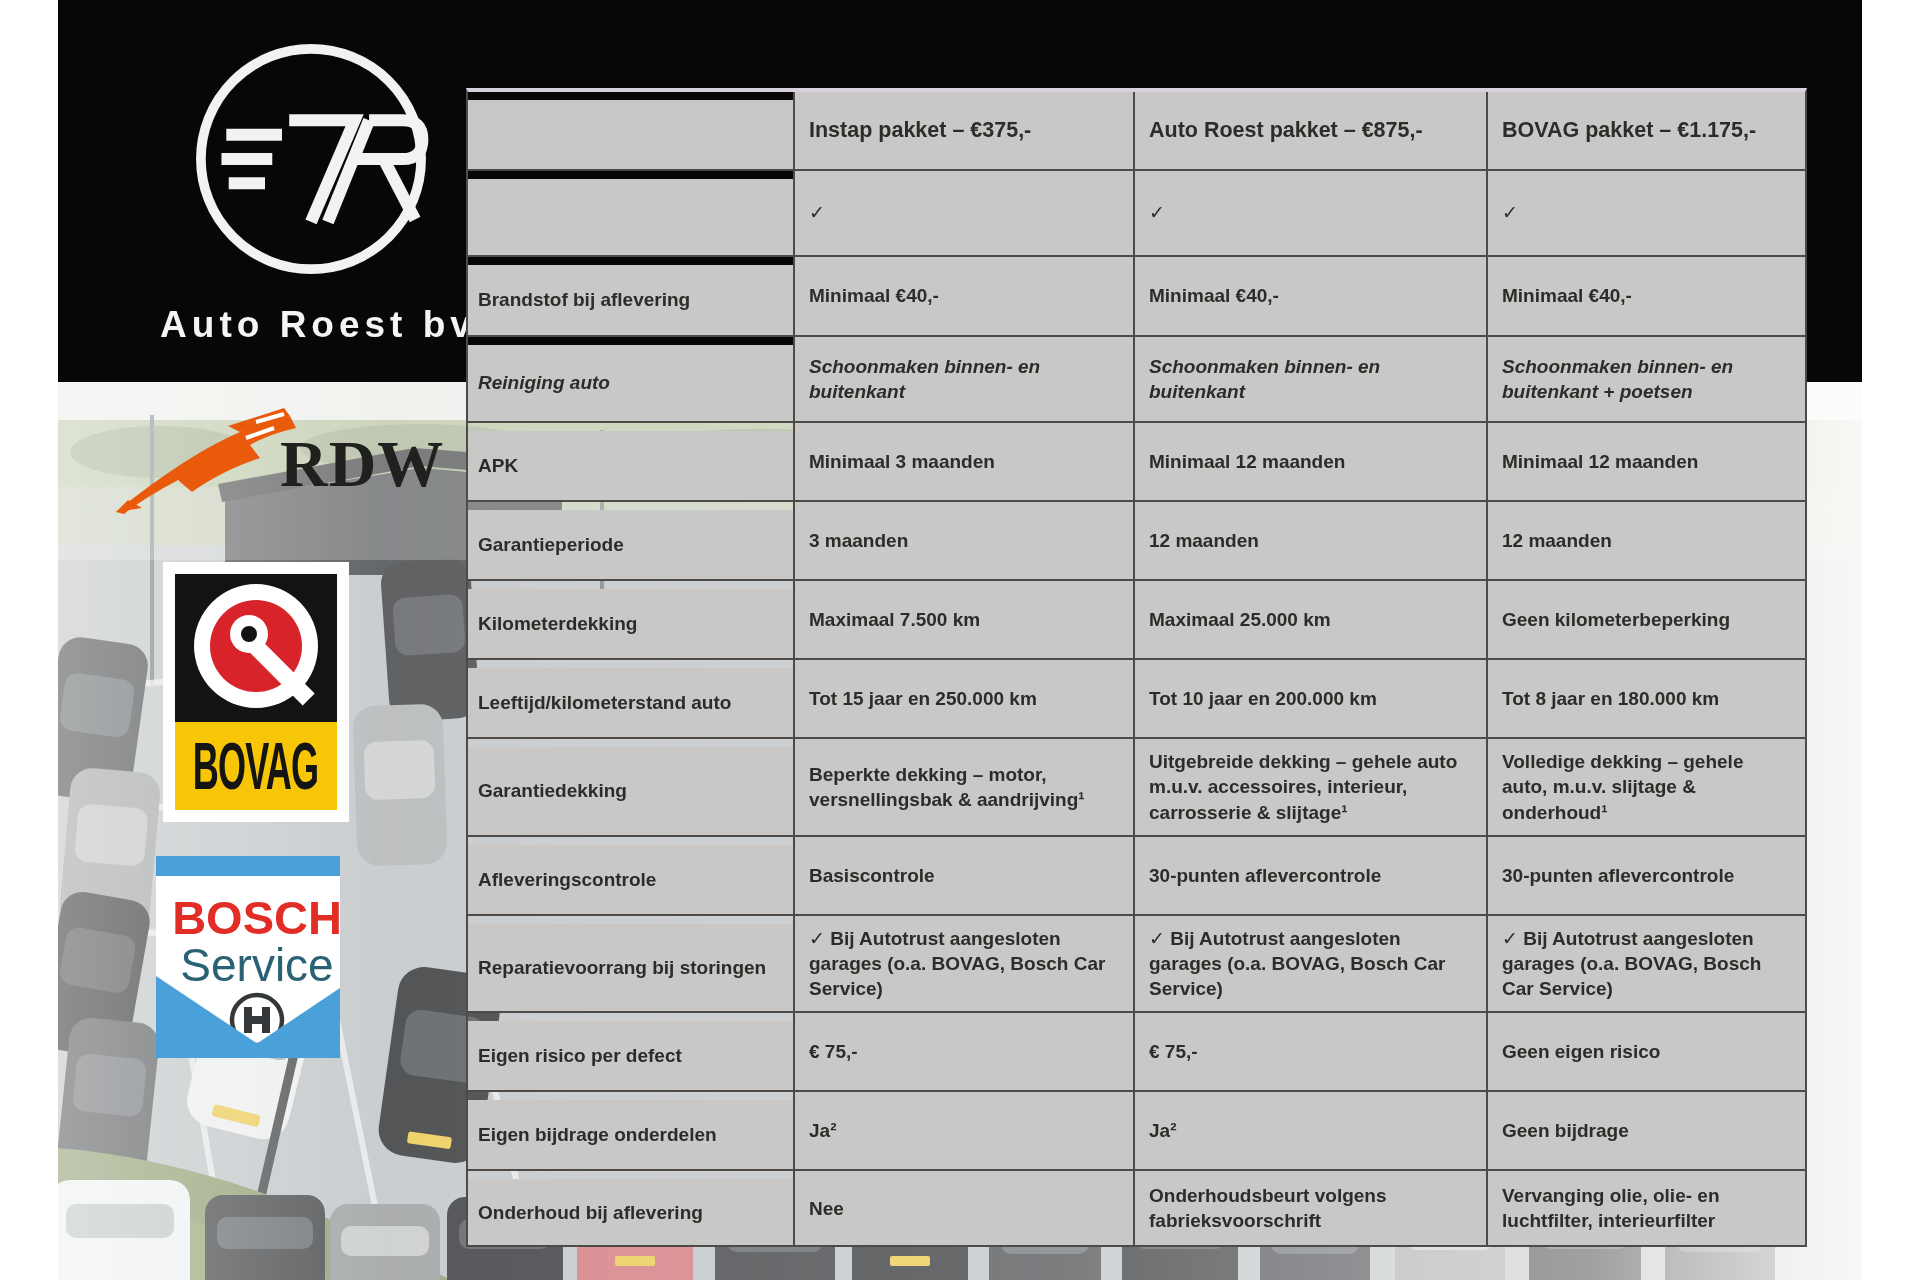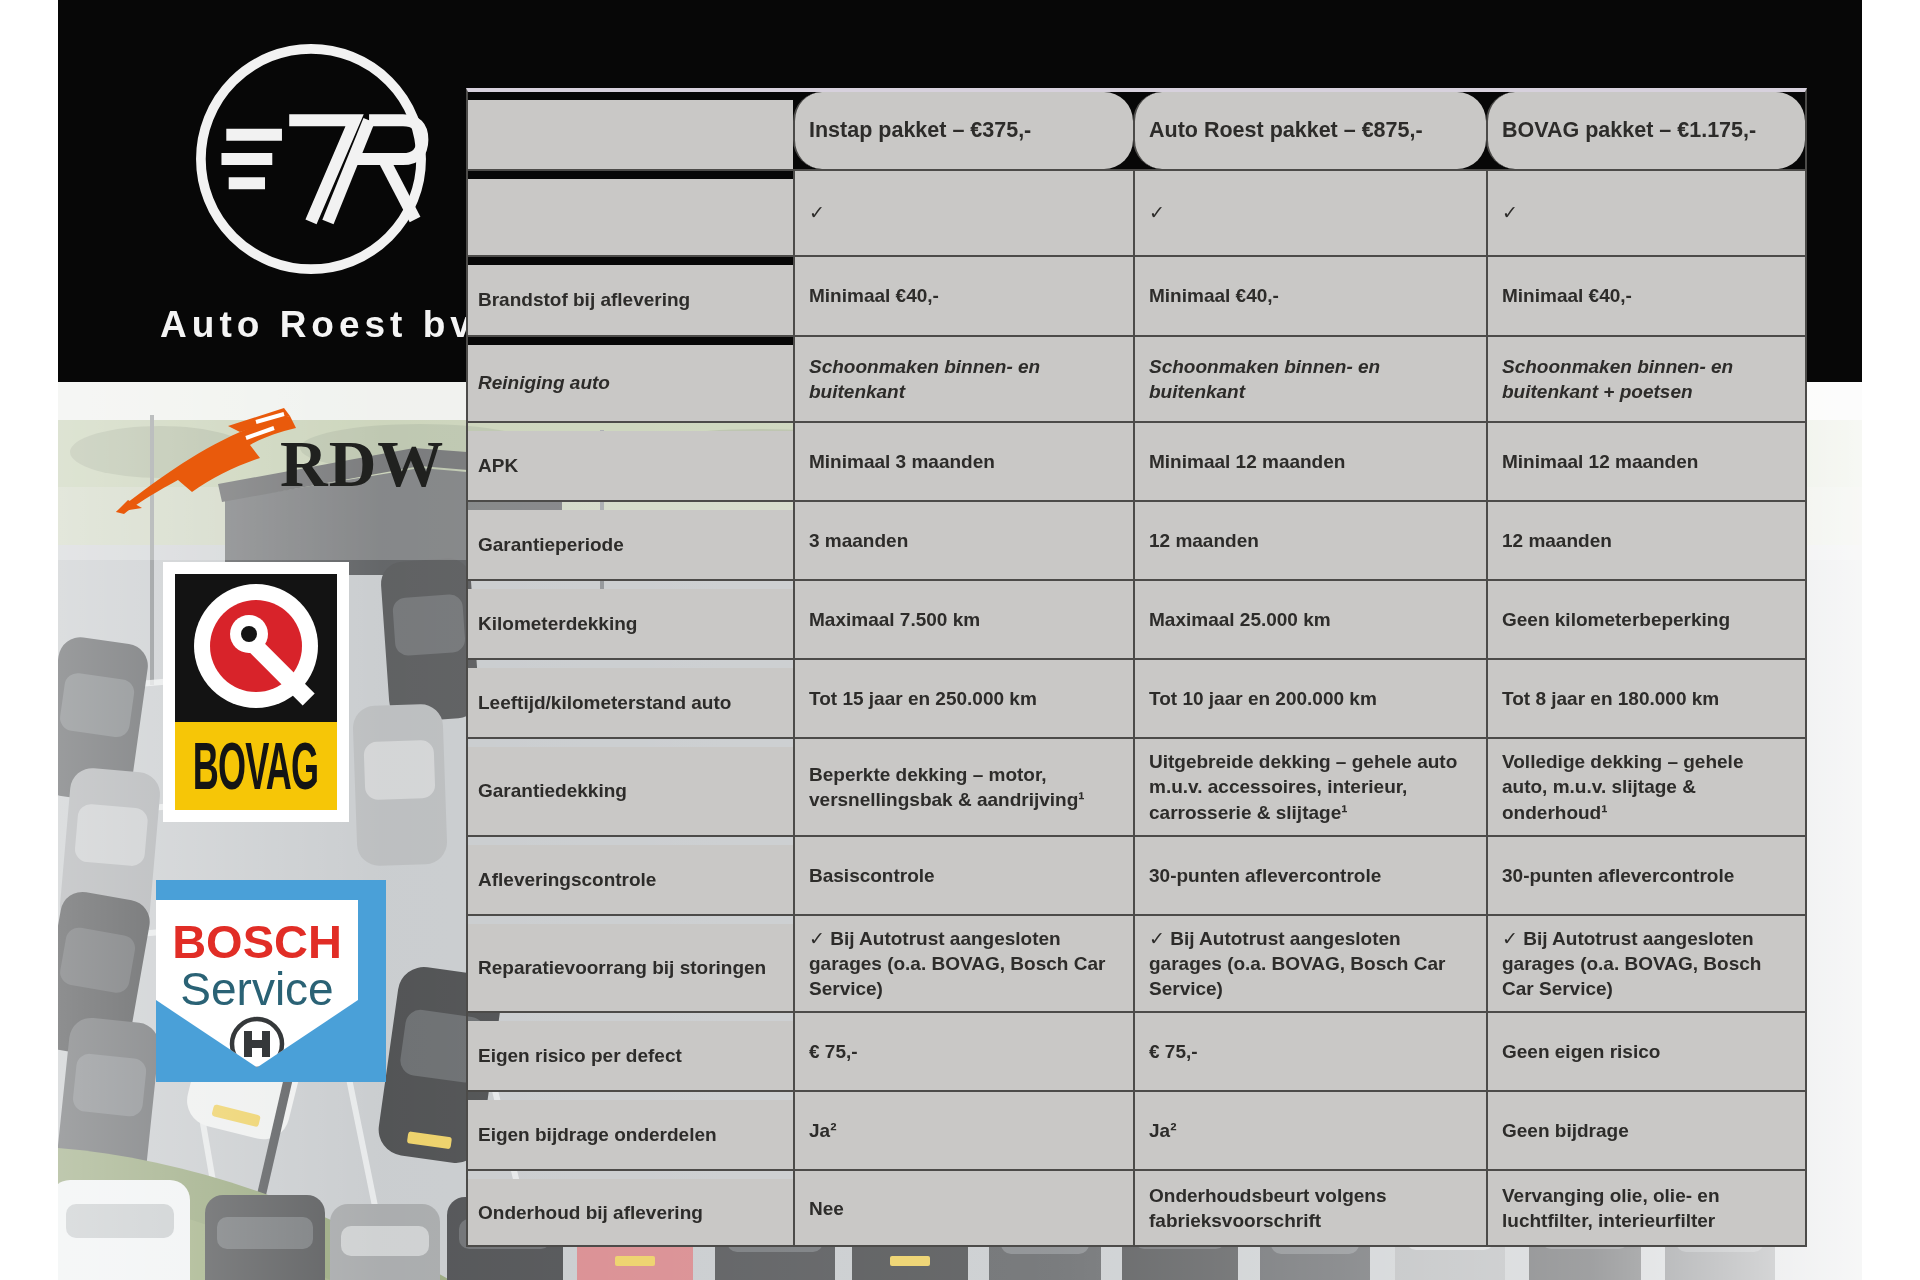--- a/index.html
+++ b/index.html
@@ -17,39 +17,39 @@
   .rdw{left:108px;top:408px;width:300px;height:112px;}
   .rdw svg{position:absolute;left:0;top:0;width:190px;height:112px;}
   .rdw-word{position:absolute;left:172px;top:18px;font-family:"Liberation Serif","DejaVu Serif",serif;
             font-weight:700;font-size:66px;color:var(--rdw_text,#20211f);letter-spacing:1px;}
   .bovag{left:163px;top:556px;width:186px;height:260px;background:#ffffff;padding:0;box-sizing:border-box;margin-top:6px;}
   .bovag-top{position:absolute;left:12px;top:12px;width:162px;height:148px;}
   .bovag-band{position:absolute;left:12px;top:160px;width:162px;height:88px;background:var(--bovag_yellow,#f6c607);
               display:flex;align-items:center;justify-content:center;overflow:hidden;}
   .bovag-band span{display:inline-block;font-weight:700;font-size:44px;color:#141414;
                    letter-spacing:-1px;transform:scale(.82,1.52);}
-  .bosch{left:156px;top:880px;width:230px;height:202px;background:var(--bosch_blue,#4aa0d8);overflow:hidden;}
+  .bosch{left:156px;top:856px;width:184px;height:202px;background:var(--bosch_blue,#4aa0d8);overflow:hidden;}
   .bosch-shield{position:absolute;left:0;top:20px;width:202px;height:182px;background:#ffffff;
                 clip-path:polygon(0 0,100% 0,100% 55%,50% 92%,0 55%);}
   .bosch-word{position:absolute;left:0;top:14px;width:100%;text-align:center;font-weight:700;
               font-size:47px;letter-spacing:0;color:var(--bosch_red,#e12d26);}
   .bosch-service{position:absolute;left:0;top:62px;width:100%;text-align:center;font-weight:400;
                  font-size:46px;color:var(--bosch_service,#2a6275);}
   .bosch-emblem{position:absolute;left:71px;top:114px;width:60px;height:60px;}
   
   .pkg-table{position:absolute;left:466px;top:88px;width:1341px;box-sizing:border-box;
              border:2px solid var(--table_border,#4c4b49);border-top:4px solid #d7d1dd;
              color:var(--table_text,#2d2c2a);}
   .t-row{display:grid;grid-template-columns:325px 340px 353px 1fr;border-top:2px solid var(--table_border,#4c4b49);}
   .t-row:first-child{border-top:none;}
   .t-cell{background:var(--table_cell,#c9c8c6);border-left:2px solid var(--table_border,#4c4b49);
           display:flex;align-items:center;padding:10px 16px 10px 14px;box-sizing:border-box;
           font-weight:700;font-size:19px;line-height:1.32;}
   .t-cell:first-child{border-left:none;padding-left:10px;margin-top:8px;}
-  .t-colhead{font-size:21.5px;border-radius:29px;}
+  .t-colhead{font-size:21.5px;}
   .pkg-table .t-row{min-height:77px;}
   .pkg-table .t-row:nth-child(1){min-height:77px;}
   .pkg-table .t-row:nth-child(2){min-height:84px;}
   .pkg-table .t-row:nth-child(3){min-height:78px;}
   .pkg-table .t-row:nth-child(4){min-height:84px;font-style:italic;}
   .pkg-table .t-row:nth-child(9){min-height:96px;}
   .pkg-table .t-row:nth-child(11){min-height:94px;}
   .pkg-table .t-row:nth-child(14){min-height:74px;}
 </style>
 </head>

